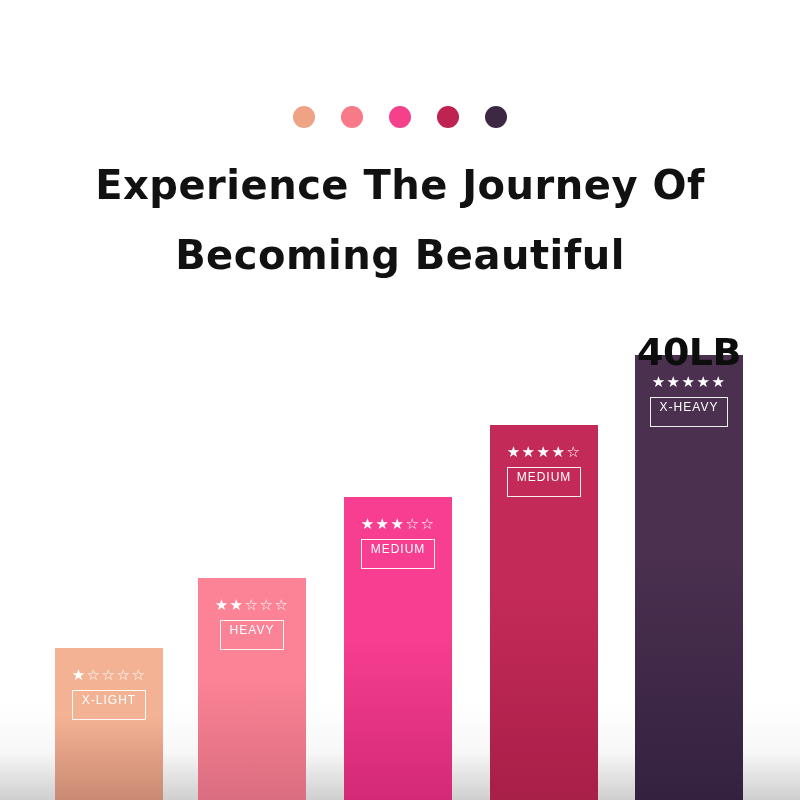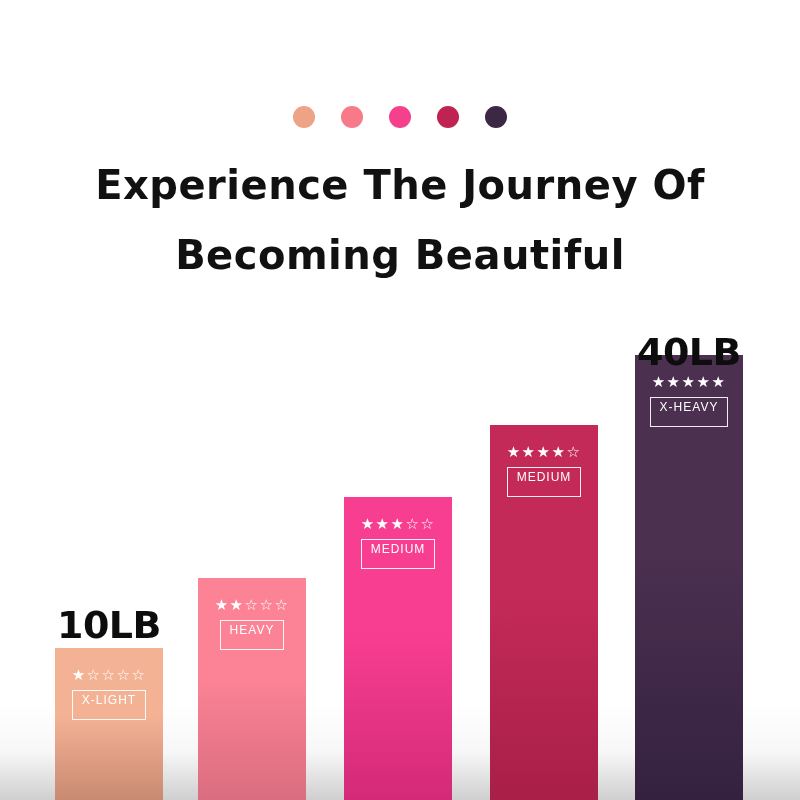--- a/index.html
+++ b/index.html
@@ -129,21 +129,20 @@
 
   <div class="headline">
     <span class="line">Experience The Journey Of</span>
     <span class="line">Becoming Beautiful</span>
   </div>
 
   <div class="chart">
       <div class="bar-group" style="left: 55px; width: 108px; height: 152px;">
         <div class="bar" style="height: 152px; background: linear-gradient(rgb(244, 178, 148) 0%, rgb(244, 178, 148) 45%, rgb(201, 138, 114) 100%);"></div>
         <div class="badge-block" style="top: 20px;"><div class="stars">★☆☆☆☆</div><div class="tier">X-LIGHT</div></div>
-        <div class="bar-label" style="top: -45px;">10LB</div>
       </div>
       <div class="bar-group" style="left: 198px; width: 108px; height: 222px;">
         <div class="bar" style="height: 222px; background: linear-gradient(rgb(251, 131, 149) 0%, rgb(251, 131, 149) 45%, rgb(219, 109, 128) 100%);"></div>
         <div class="badge-block" style="top: 20px;"><div class="stars">★★☆☆☆</div><div class="tier">HEAVY</div></div>
       </div>
       <div class="bar-group" style="left: 344px; width: 108px; height: 303px;">
         <div class="bar" style="height: 303px; background: linear-gradient(rgb(248, 62, 144) 0%, rgb(248, 62, 144) 45%, rgb(211, 42, 119) 100%);"></div>
         <div class="badge-block" style="top: 20px;"><div class="stars">★★★☆☆</div><div class="tier">MEDIUM</div></div>
       </div>
       <div class="bar-group" style="left: 490px; width: 108px; height: 375px;">

